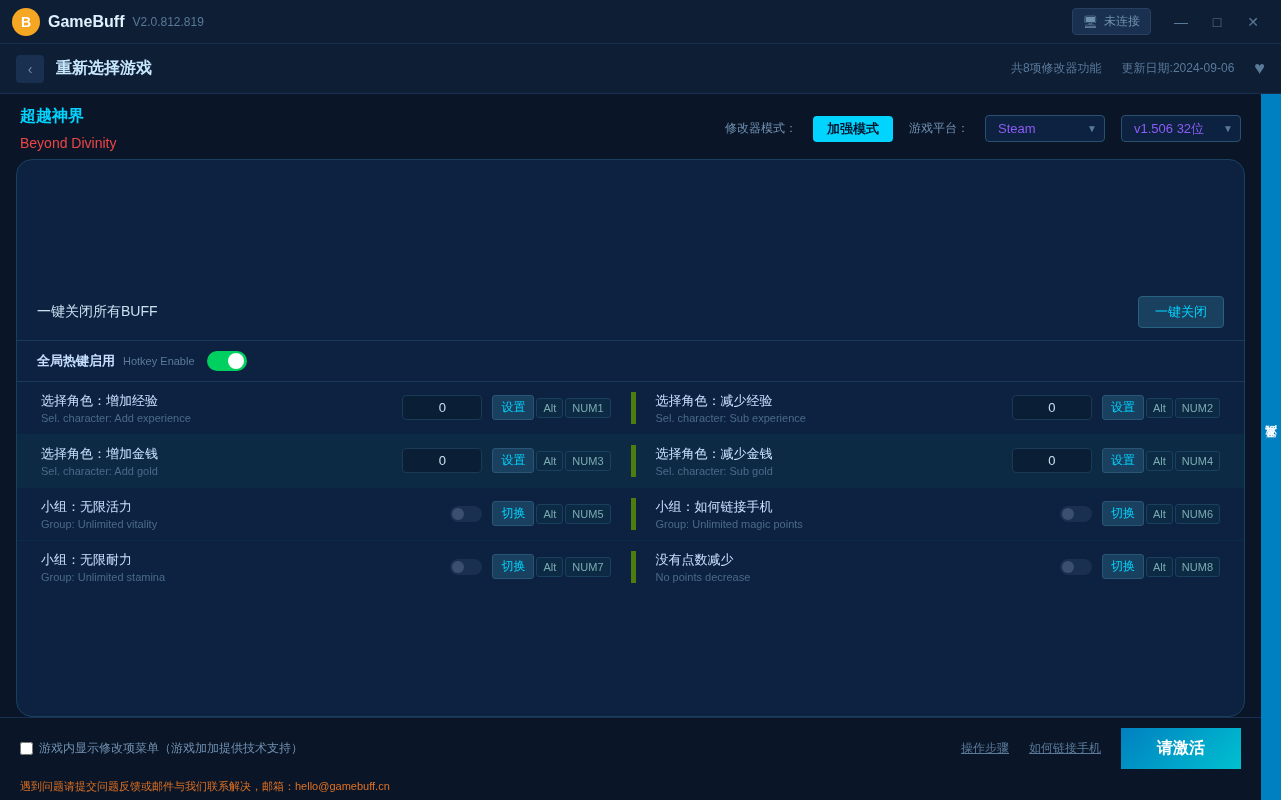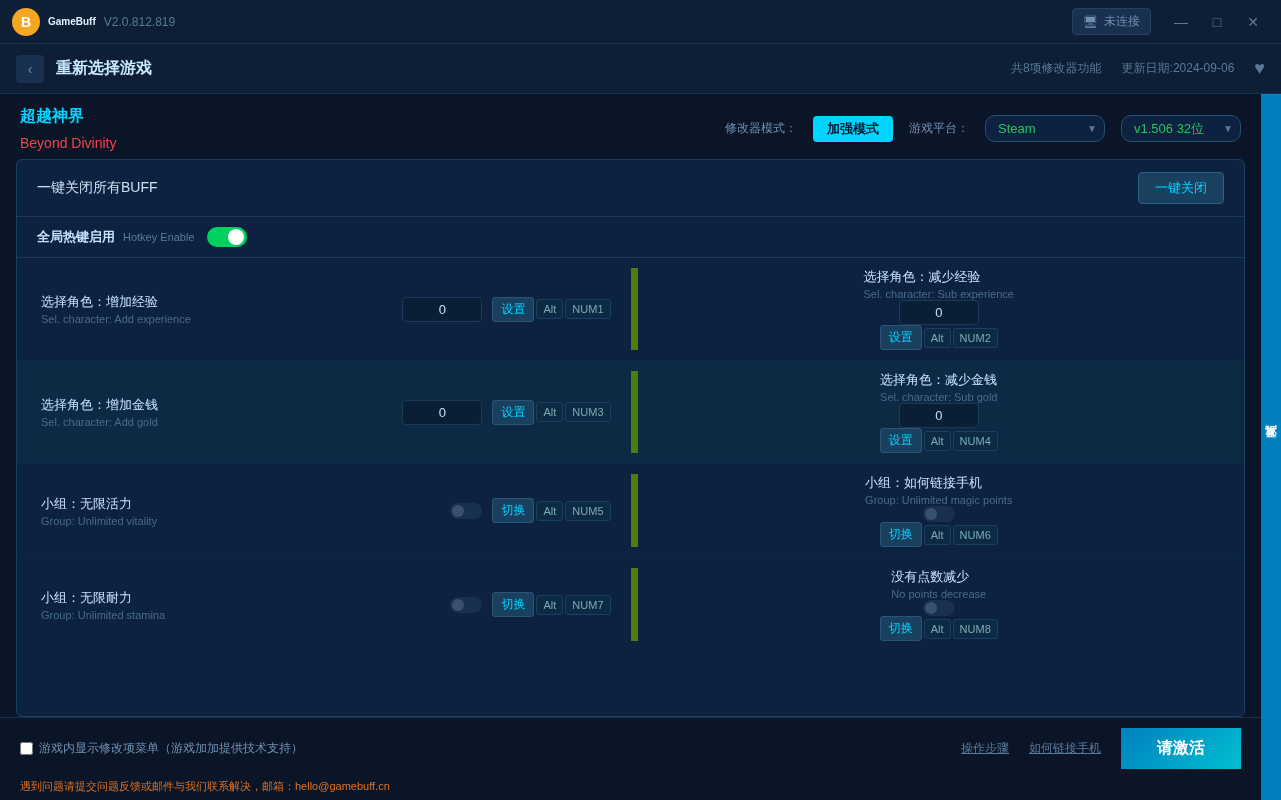--- a/index.html
+++ b/index.html
@@ -29,21 +29,21 @@
       display: flex;
       align-items: center;
       justify-content: center;
       color: #fff;
       font-weight: bold;
       font-size: 14px;
       margin-right: 8px;
     }
     .title-text {
       color: #e0f0ff;
-      font-size: 10px;
+      font-size: 16px;
       font-weight: bold;
     }
     .title-version {
       color: #5a7a9a;
       font-size: 12px;
       margin-left: 8px;
     }
     .title-controls {
       margin-left: auto;
       display: flex;
@@ -175,46 +175,47 @@
       font-size: 12px;
     }
     .select-wrapper {
       position: relative;
       display: inline-flex;
       align-items: center;
     }
     .select-wrapper select {
       background: #0d2240;
       border: 1px solid #2a5070;
-      border-radius: 10px;
-      color: #22c55e;
+      border-radius: 4px;
+      color: #8b5cf6;
       padding: 5px 28px 5px 12px;
       font-size: 13px;
       cursor: pointer;
       appearance: none;
       min-width: 120px;
     }
     .select-arrow {
       position: absolute;
       right: 8px;
       color: #5a7a9a;
       pointer-events: none;
       font-size: 10px;
     }
 
     
     .cheat-panel {
       margin: 0 16px;
       background: #0d2240;
       border: 1px solid #1a4060;
-      border-radius: 6px;
+      border-radius: 16px;
       flex: 1;
       overflow: hidden;
       display: flex;
       flex-direction: column;
+      justify-content: center;
     }
 
     
     .oneclick-bar {
       display: flex;
       align-items: center;
       padding: 12px 20px;
       border-bottom: 1px solid #1a3a58;
     }
     .oneclick-label {
@@ -290,22 +291,21 @@
     .cheat-row:last-child { border-bottom: none; }
 
     
     .cheat-half {
       width: 50%;
       display: flex;
       align-items: center;
       padding: 0 20px;
     }
     .cheat-half.right {
-      border-left: 7px solid #4d7c0f;
-      flex-direction: column;
+      border-left: 5px solid #4d7c0f;
     }
     .cheat-info {
       flex: 1;
     }
     .cheat-name-cn {
       font-size: 13px;
       color: #c8e0ff;
     }
     .cheat-name-en {
       font-size: 11px;

